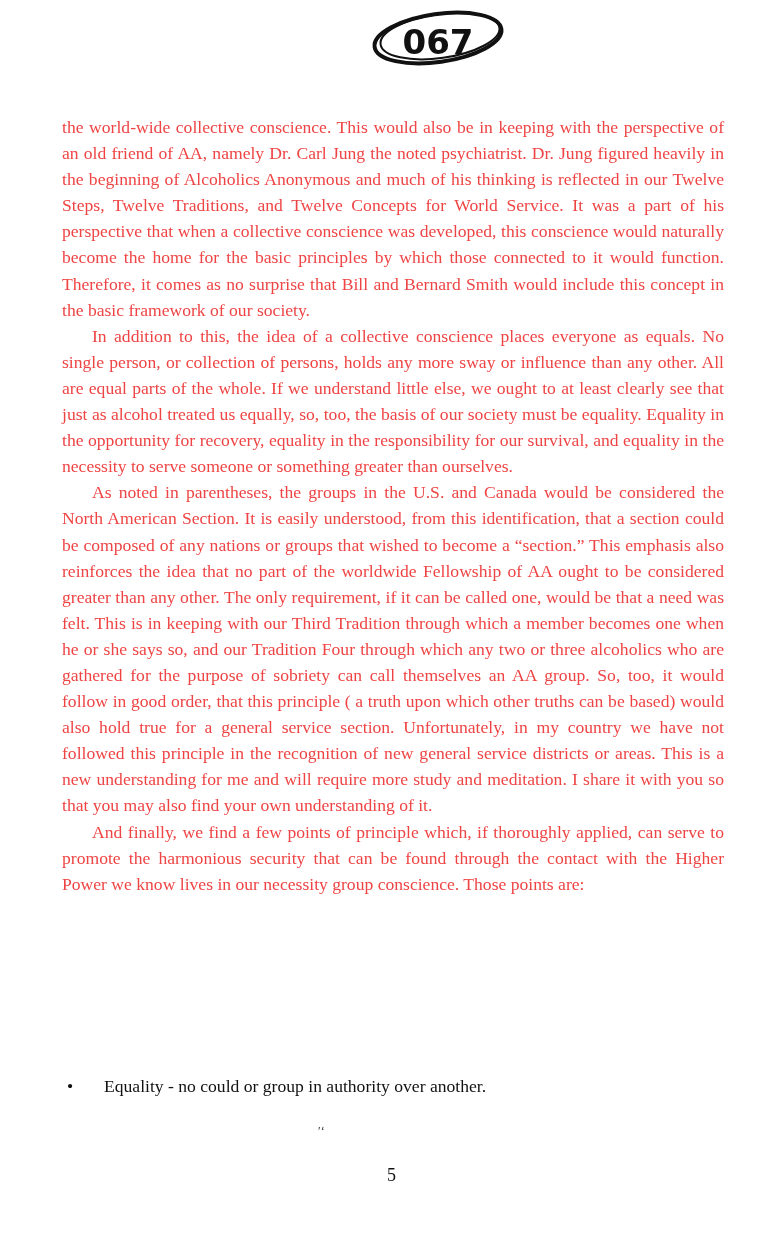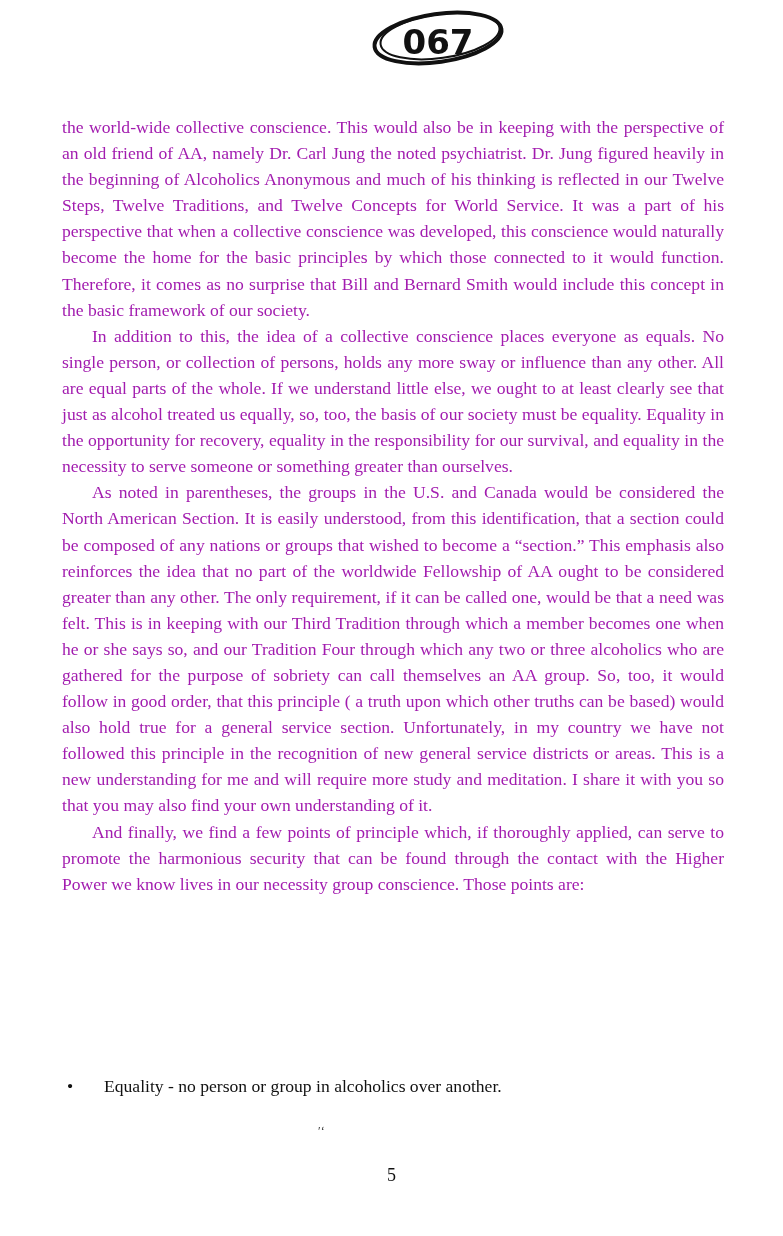--- a/index.html
+++ b/index.html
@@ -3,21 +3,21 @@
 <meta charset="utf-8">
 <style>
   html, body { margin: 0; padding: 0; background: #ffffff; }
   body { width: 783px; height: 1236px; position: relative; overflow: hidden; }
   .page { position: absolute; left: 0; top: 0; width: 783px; height: 1236px; background: #fff; }
   .stamp { position: absolute; left: 368px; top: 4px; width: 140px; height: 64px; }
   .stamp svg { width: 100%; height: 100%; }
   .body-text {
     position: absolute; left: 62px; top: 114px; width: 662px;
     font-family: "Liberation Serif", "DejaVu Serif", serif;
-    font-size: 17.6px; line-height: 26.1px; color: #a21caf;
+    font-size: 17.6px; line-height: 26.1px; color: #ef4444;
     text-align: justify;
   }
   .body-text p { margin: 0; }
   .body-text p.indent { text-indent: 30px; }
   .bullet-list { list-style: none; margin: 0; padding: 0; position: absolute; left: 62px; top: 1073px; width: 662px;
     font-family: "Liberation Serif", "DejaVu Serif", serif; font-size: 17.6px; line-height: 26px; color: #111; }
   .bullet-list li { position: relative; padding-left: 42px; }
   .bullet-list li .dot { position: absolute; left: 5px; top: 0; }
   .page-number { position: absolute; left: 0; width: 783px; top: 1165px; text-align: center;
     font-family: "Liberation Serif", "DejaVu Serif", serif; font-size: 18px; color: #111; }
@@ -39,20 +39,20 @@
   <div class="body-text">
     <p>the world-wide collective conscience.  This would also be in keeping with the perspective of an old friend of AA, namely Dr. Carl Jung the noted psychiatrist. Dr. Jung figured heavily in the beginning of Alcoholics Anonymous and much of his thinking is reflected in our Twelve Steps, Twelve Traditions, and Twelve Concepts for World Service.  It was a part of his perspective that when a collective conscience was developed, this conscience would naturally become the home for the basic principles by which those connected to it would function.  Therefore, it comes as no surprise that Bill and Bernard Smith would include this concept in the basic framework of our society.</p>
     <p class="indent">In addition to this, the idea of a collective conscience places everyone as equals. No single person, or collection of persons, holds any more sway or influence than any other.  All are equal parts of the whole.  If we understand little else, we ought to at least clearly see that just as alcohol treated us equally, so, too, the basis of our society must be equality.  Equality in the opportunity for recovery, equality in the responsibility for our survival, and equality in the necessity to serve someone or something greater than ourselves.</p>
     <p class="indent">As noted in parentheses, the groups in the U.S. and Canada would be considered the North American Section.  It is easily understood, from this identification, that a section could be composed of any nations or groups that wished to become a “section.”  This emphasis also reinforces the idea that no part of the worldwide Fellowship of AA ought to be considered greater than any other. The only requirement, if it can be called one, would be that a need was felt.  This is in keeping with our Third Tradition through which a member becomes one when he or she says so, and our Tradition Four through which any two or three alcoholics who are gathered for the purpose of sobriety can call themselves an AA group.  So, too, it would follow in good order, that this principle ( a truth upon which other truths can be based) would also hold true for a general service section. Unfortunately, in my country we have not followed this principle in the recognition of new general service districts or areas.  This is a new understanding for me and will require more study and meditation.  I share it with you so that you may also find your own understanding of it.</p>
     <p class="indent">And finally, we find a few points of principle which, if thoroughly applied, can serve to promote the harmonious security that can be found through the contact with the Higher Power we know lives in our necessity group conscience.  Those points are:</p>
   </div>
 
   <ul class="bullet-list">
     <li>
       <span class="dot">•</span>
-      <span>Equality - no person or group in alcoholics over another.</span>
+      <span>Equality - no could or group in authority over another.</span>
     </li>
   </ul>
 
   <div class="speck">′‘</div>
 
   <div class="page-number">5</div>
 </div>
 
 </body></html>

